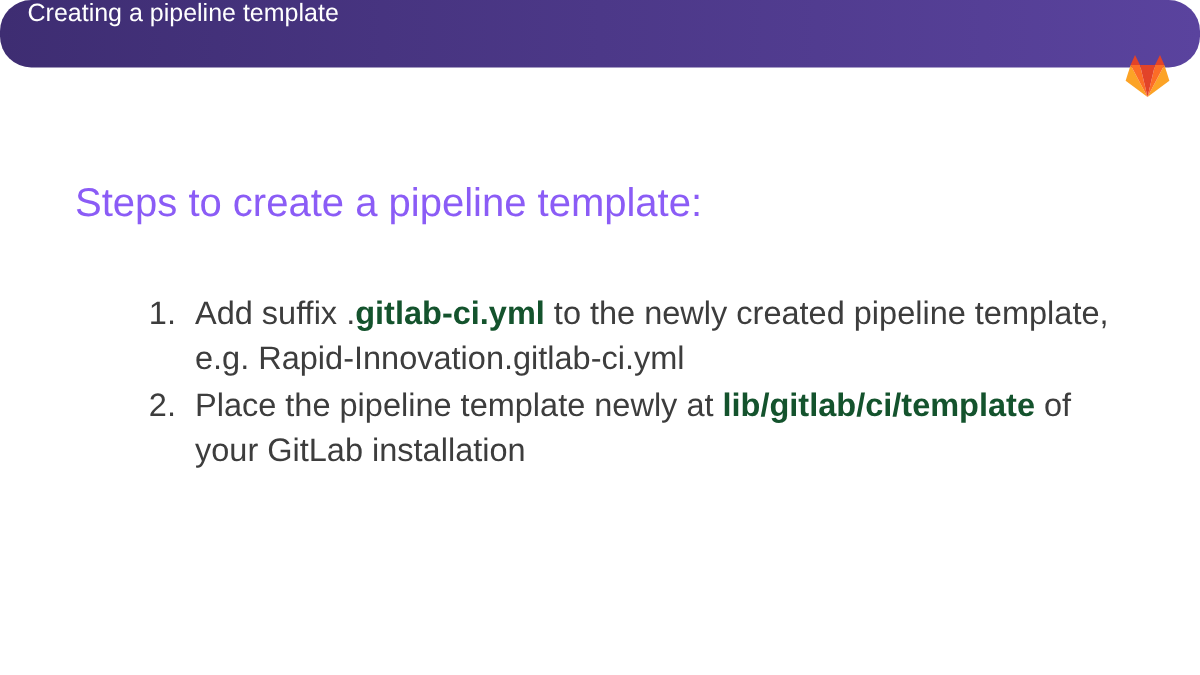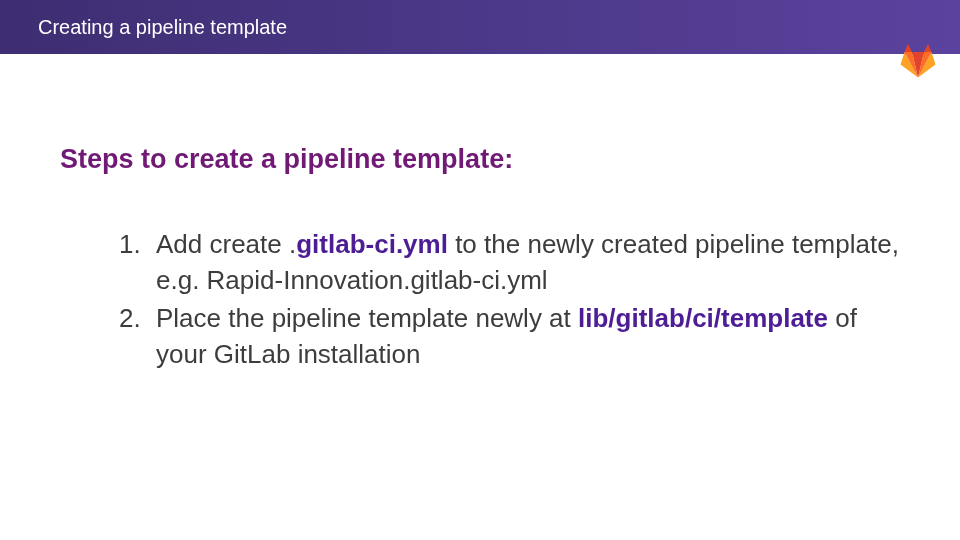--- a/index.html
+++ b/index.html
@@ -13,58 +13,59 @@
       font-family: "Source Sans Pro", "Segoe UI", -apple-system, sans-serif;
       background: #ffffff;
       position: relative;
       overflow: hidden;
     }
     .header {
       width: 100%;
       height: 54px;
       background: linear-gradient(90deg, #3e2d72 0%, #5a439e 100%);
       display: flex;
-      align-items: center;
-      padding-left: 38px;
+      align-items: flex-start;
+      padding-left: 22px;
+      border-radius: 25px;
     }
     .header-title {
       color: #ffffff;
       font-size: 20px;
       font-weight: 400;
     }
     .logo {
       position: absolute;
       top: 44px;
       right: 24px;
       width: 36px;
       height: 34px;
     }
     .content {
       padding: 90px 60px 0 60px;
     }
     .heading {
-      color: #701a75;
-      font-size: 27px;
-      font-weight: 700;
+      color: #8b5cf6;
+      font-size: 32px;
+      font-weight: 400;
       margin-bottom: 52px;
     }
     .steps {
       list-style: decimal;
       padding-left: 88px;
       color: #3d3d3d;
       font-size: 26px;
       line-height: 1.38;
       font-weight: 400;
     }
     .steps li {
       padding-left: 8px;
       margin-bottom: 2px;
     }
     .highlight {
-      color: #4c1d95;
+      color: #14532d;
       font-weight: 700;
     }
   </style>
 </head>
 <body>
 
 <div class="header">
   <div class="header-title">Creating a pipeline template</div>
 </div>
 
@@ -77,19 +78,19 @@
     <path d="M18 33.5 L12 8 L24 8 L18 33.5 Z" fill="#e24329"></path>
     <path d="M24 8 L31.5 8 L28 0 L24 8 Z" fill="#e24329"></path>
     <path d="M12 8 L4.5 8 L8 0 L12 8 Z" fill="#e24329"></path>
   </svg>
 </div>
 
 <div class="content">
   <div class="heading">Steps to create a pipeline template:</div>
   <ol class="steps">
     <li>
-      <span>Add create </span><span>.</span><span class="highlight">gitlab-ci.yml</span><span> to the newly created pipeline template, e.g. Rapid-Innovation.gitlab-ci.yml</span>
+      <span>Add suffix </span><span>.</span><span class="highlight">gitlab-ci.yml</span><span> to the newly created pipeline template, e.g. Rapid-Innovation.gitlab-ci.yml</span>
     </li>
     <li>
       <span>Place the pipeline template newly at </span><span></span><span class="highlight">lib/gitlab/ci/template</span><span> of your GitLab installation</span>
     </li>
   </ol>
 </div>
 
 </body></html>

